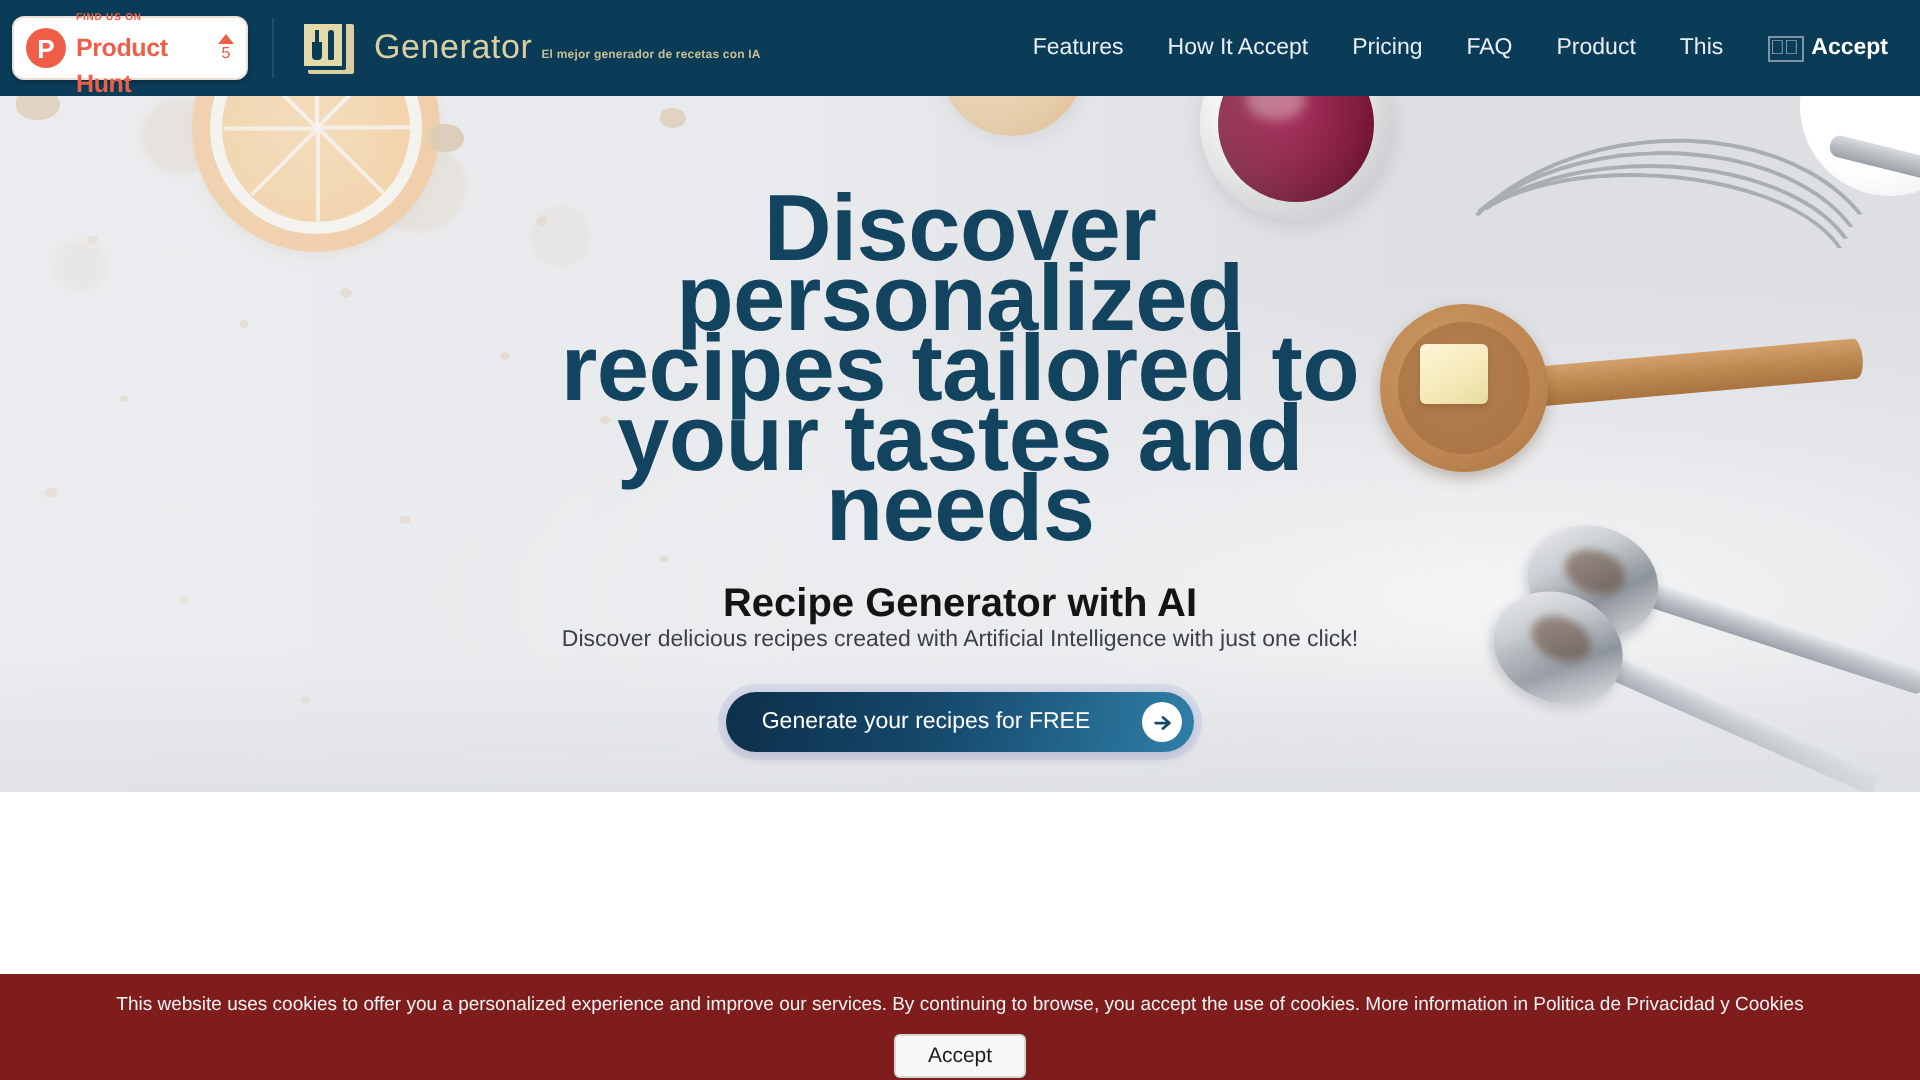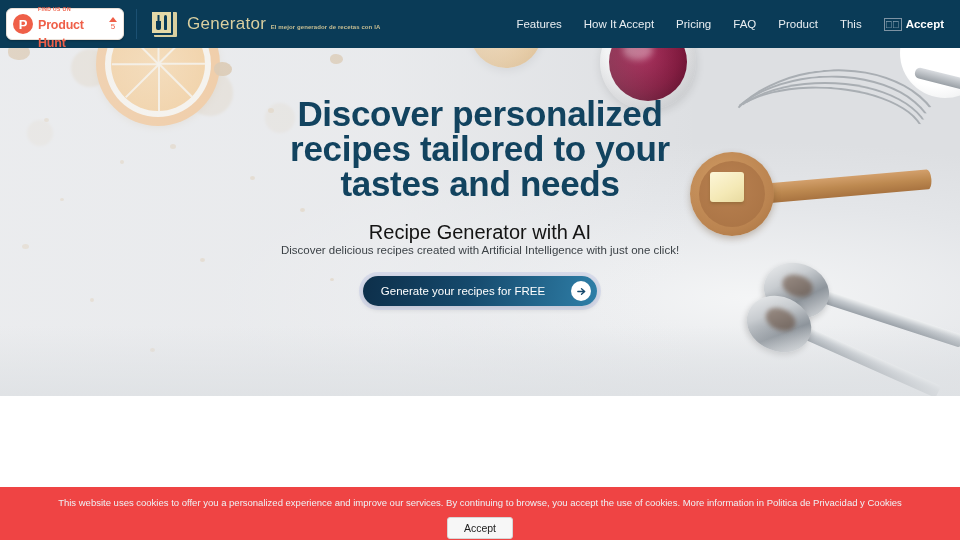--- a/index.html
+++ b/index.html
@@ -262,27 +262,27 @@
     position: absolute; left: 0; top: 0; width: 700px; height: 348px;
     background: linear-gradient(90deg, rgba(240,241,243,.72) 0%, rgba(240,241,243,.62) 55%, rgba(240,241,243,0) 100%);
   }
 
   .hero-content {
     position: absolute; left: 0; top: 0; width: 960px; height: 348px;
     display: flex; flex-direction: column; align-items: center;
     padding-top: 48px;
   }
   .hero-h1 {
-    font-size: 35px; line-height: 35px; font-weight: bold;
+    font-size: 47px; line-height: 35px; font-weight: bold;
     color: #12435f; text-align: center; letter-spacing: -.3px;
     max-width: 420px;
   }
   .hero-h2 {
     margin-top: 20px;
-    font-size: 20px; font-weight: normal; color: #141414; text-align: center;
+    font-size: 20px; font-weight: bold; color: #141414; text-align: center;
   }
   .hero-p {
     margin-top: 0;
     font-size: 11.5px; color: #3c4247; text-align: center;
   }
   .cta-wrap { margin-top: 20px; }
   .cta {
     display: inline-flex; align-items: center; gap: 26px;
     height: 30px; padding: 0 6px 0 18px;
     border-radius: 16px;
@@ -307,21 +307,21 @@
     padding-top: 46px;
   }
   .sec2-h2 {
     font-size: 21px; line-height: 25px; font-weight: bold;
     color: #12435f; text-align: center; max-width: 520px;
   }
 
   
   .cookie {
     position: absolute; left: 0; bottom: 0; width: 960px; height: 53px;
-    background: #ef4444; z-index: 40;
+    background: #7f1d1d; z-index: 40;
     display: flex; flex-direction: column; align-items: center;
     padding-top: 10px;
   }
   .cookie-text { font-size: 9.5px; color: #eef2f5; text-align: center; }
   .cookie-text .ck-link { color: #eef2f5; text-decoration: none; }
   .cookie-btn {
     margin-top: 9px;
     background: #f7f7f7; color: #1c1c1c;
     border: 1px solid #d6d6d6; border-radius: 3px;
     font-size: 10.5px; font-family: "Liberation Sans", sans-serif;

